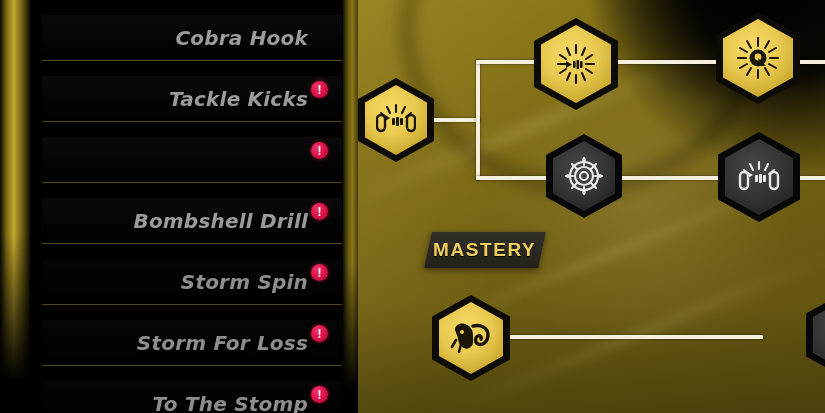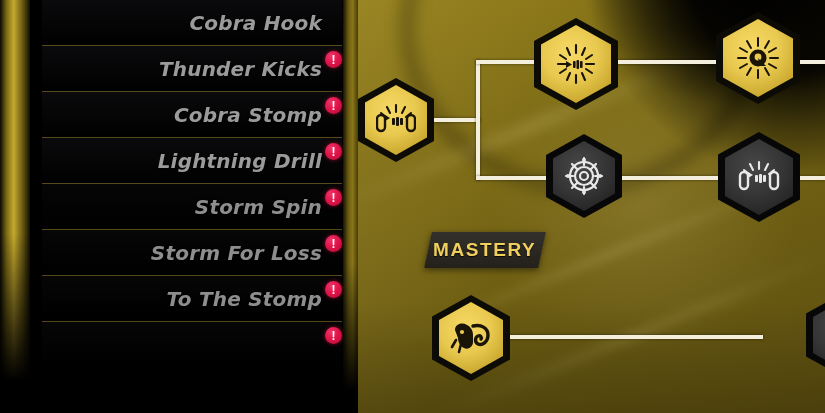--- a/index.html
+++ b/index.html
@@ -56,23 +56,23 @@
     background:linear-gradient(90deg,#0a0903 0%,#7c6a15 22%,#c5a92e 46%,#6e5e12 74%,#120f04 100%);}
   .goldstrip .fade{position:absolute;left:0;bottom:0;width:100%;height:180px;
     background:linear-gradient(180deg,rgba(0,0,0,0),#000 82%);}
   .goldstrip2{position:absolute;left:343px;top:0;width:16px;height:413px;
     background:linear-gradient(90deg,#171303 0%,#6e5e13 35%,#8a7619 60%,#3a3109 100%);}
   .goldstrip2 .fade{position:absolute;left:0;bottom:0;width:100%;height:150px;
     background:linear-gradient(180deg,rgba(0,0,0,0),#000 85%);}
 
   .rows{position:absolute;left:42px;top:0;width:300px;}
   .row{position:relative;height:46px;display:flex;align-items:center;justify-content:flex-end;
-    box-sizing:border-box;
+    padding-right:14px;box-sizing:border-box;
     background:linear-gradient(180deg,#0a0a0c 0%,#050506 55%,#000 100%);
-    border-bottom:1px solid rgba(150,126,40,.55);}
+    border-bottom:1px solid rgba(150,126,40,.55);margin-top:15px;}
   .row .label{color:#9b9b9b;font-style:italic;font-weight:bold;font-size:20px;
     font-family:"DejaVu Sans",sans-serif;letter-spacing:.2px;white-space:nowrap;
     text-shadow:0 1px 2px rgba(0,0,0,.9);}
   .row.dim{background:linear-gradient(180deg,#060607 0%,#020203 60%,#000 100%);}
   .row.dim .label{color:#8e8e8e;}
   .row.last{border-bottom:none;}
   .badge{width:17px;height:17px;border-radius:50%;
     background:radial-gradient(circle at 36% 30%,#f0336a 0%,#de1347 48%,#b80c36 100%);
     display:flex;align-items:center;justify-content:center;
     margin-left:3px;align-self:flex-start;margin-top:5px;
@@ -259,33 +259,32 @@
       <div class="fade"></div>
     </div>
     <div class="rows" id="rows">
         <div class="row">
           <span class="label">Cobra Hook</span>
           <span class="badge hidden">
             <i>!</i>
           </span>
         </div>
         <div class="row">
-          <span class="label">Thunder Kicks</span>
+          <span class="label">Tackle Kicks</span>
           <span class="badge">
             <i>!</i>
           </span>
         </div>
         <div class="row">
-          <span class="label">Cobra Stomp</span>
           <span class="badge">
             <i>!</i>
           </span>
         </div>
         <div class="row">
-          <span class="label">Lightning Drill</span>
+          <span class="label">Bombshell Drill</span>
           <span class="badge">
             <i>!</i>
           </span>
         </div>
         <div class="row dim">
           <span class="label">Storm Spin</span>
           <span class="badge">
             <i>!</i>
           </span>
         </div>

